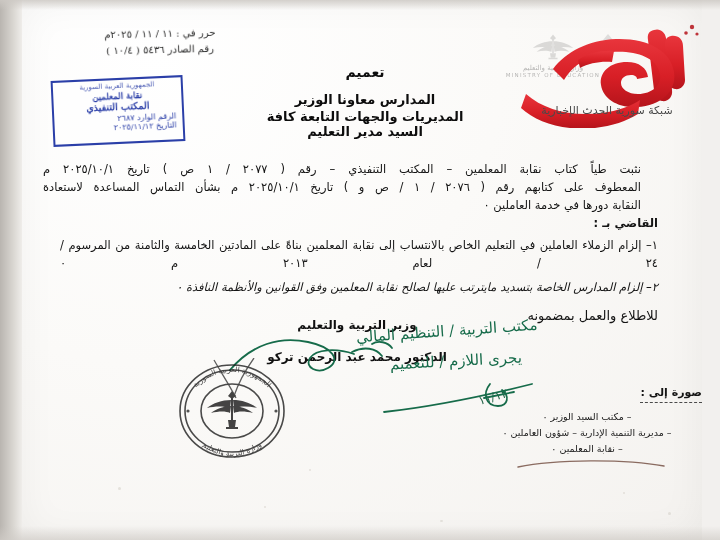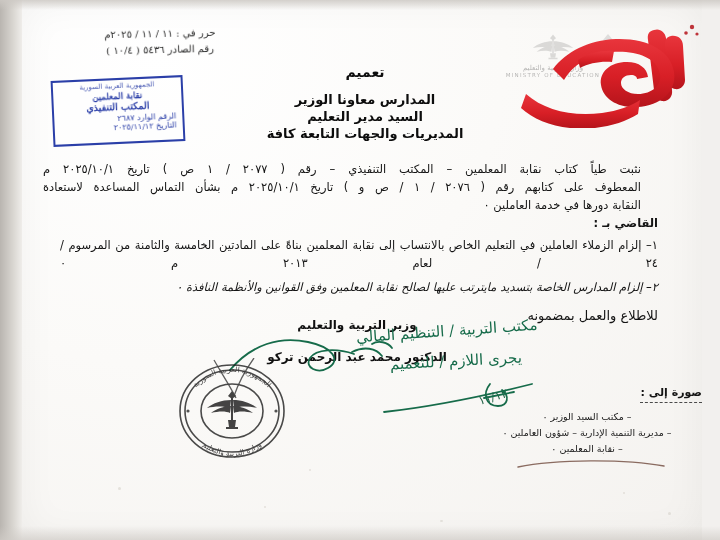--- a/index.html
+++ b/index.html
@@ -190,26 +190,27 @@
 
         <path d="M74 44 c10 -7 24 -10 36 -9 l-2 11 c-11 -1 -23 1 -32 6z"></path>
       </g>
       <g fill="#b5141b" opacity=".85">
         <circle cx="188" cy="11" r="2.2"></circle>
         <circle cx="182" cy="17" r="1.8"></circle>
         <circle cx="193" cy="18" r="1.6"></circle>
       </g>
     </svg>
   </div>
+  <div id="logo-caption" class="ar">شبكة سورية الحدث الإخبارية</div>
 
   <div id="title-block">
     <div class="t t1">تعميم</div>
     <div class="t t2">المدارس معاونا الوزير</div>
+    <div class="t t4">المديريات والجهات التابعة كافة</div>
     <div class="t t3">السيد مدير التعليم</div>
-    <div class="t t4">المديريات والجهات التابعة كافة</div>
   </div>
 
   <div id="body-text">
     <p class="just">نثبت طياً كتاب نقابة المعلمين – المكتب التنفيذي – رقم ( ٢٠٧٧ / ١ ص ) تاريخ ٢٠٢٥/١٠/١ م</p>
     <p class="just">المعطوف على كتابهم رقم ( ٢٠٧٦ / ١ / ص و ) تاريخ ٢٠٢٥/١٠/١ م بشأن التماس المساعدة لاستعادة</p>
     <p>النقابة دورها في خدمة العاملين ٠</p>
   </div>
 
   <div id="ruling">القاضي بـ :</div>
 

